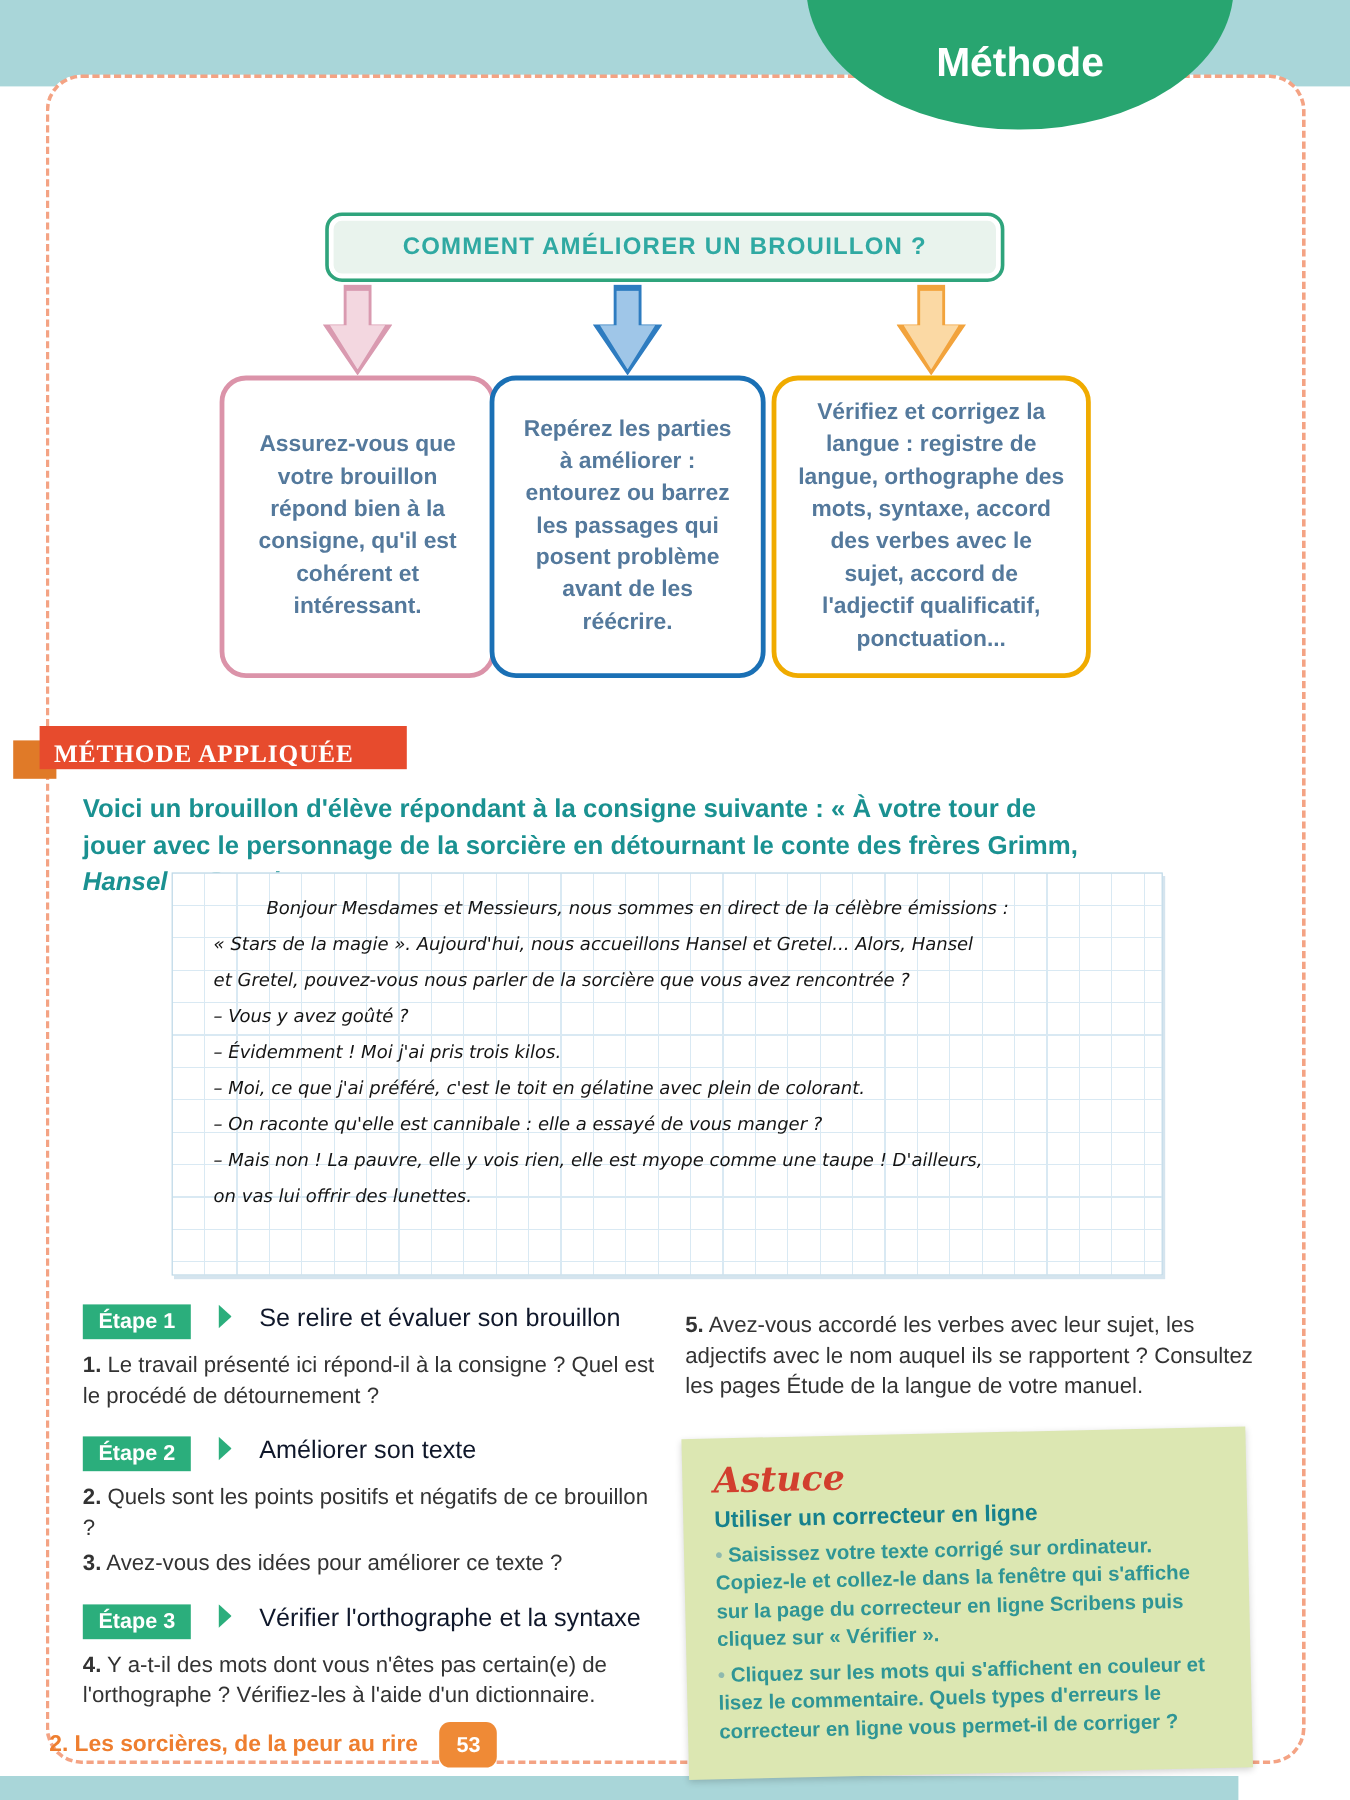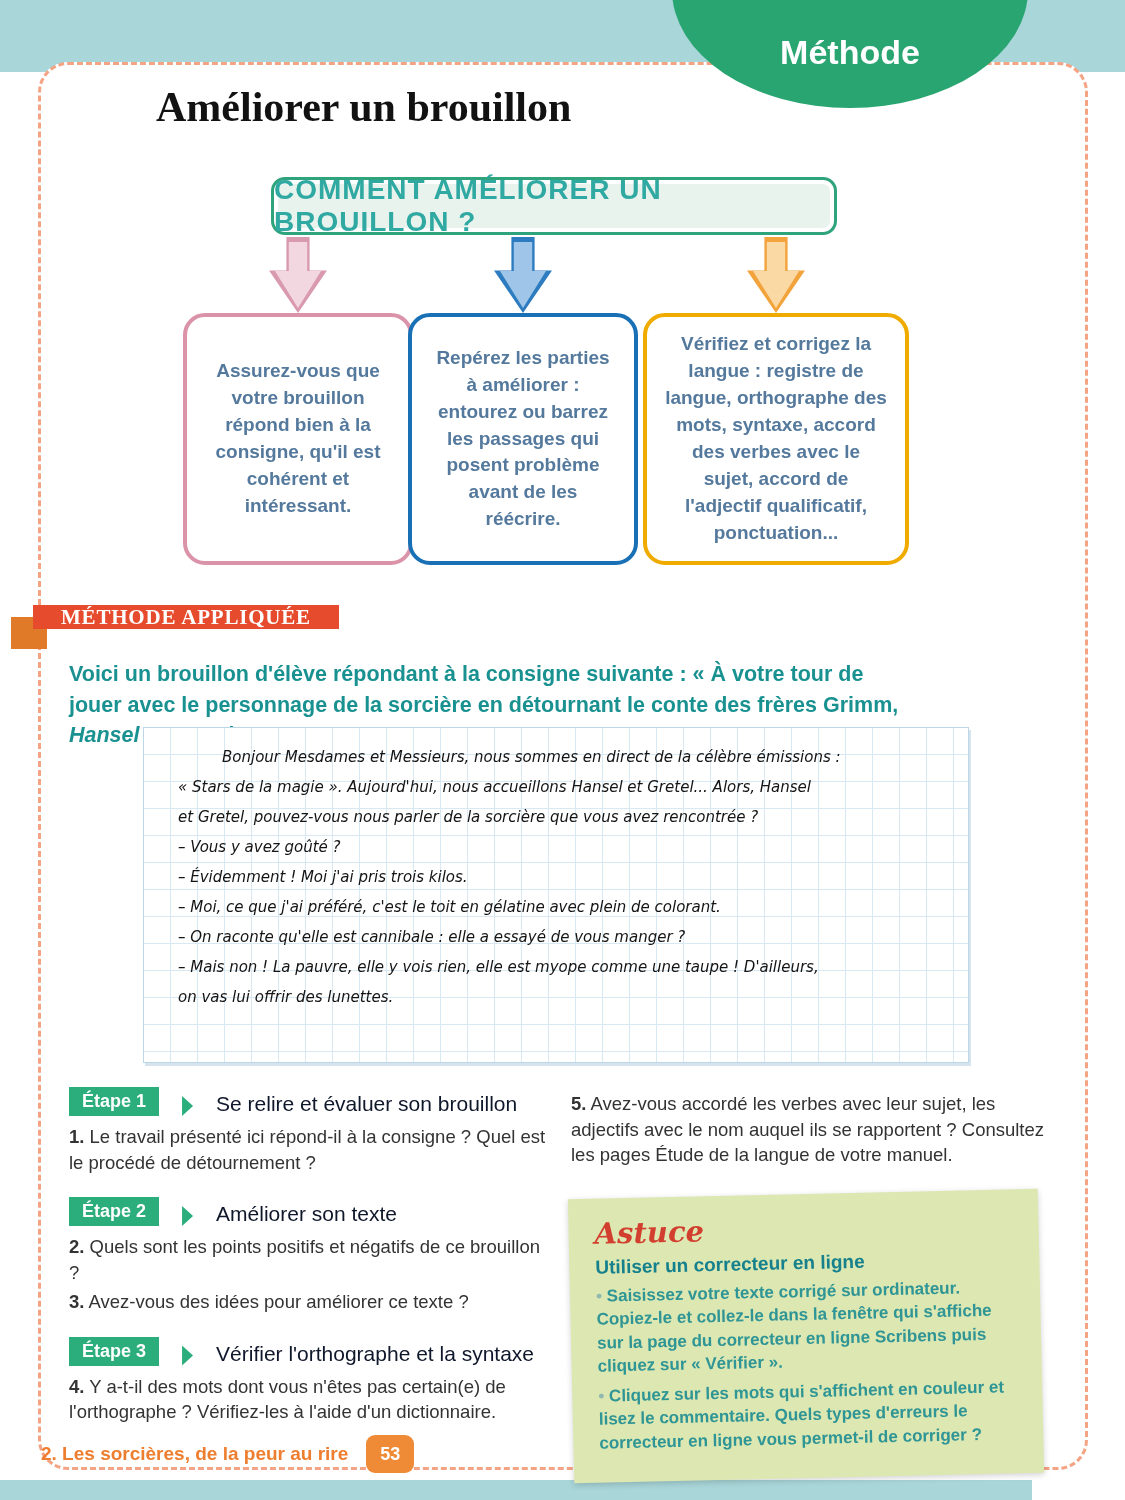--- a/index.html
+++ b/index.html
@@ -20,43 +20,43 @@
   .method-bubble span { color:#ffffff; font-size:34px; font-weight:bold; }
 
   .page-title { position:absolute; left:115px; top:18px; font-family:"Liberation Serif", serif;
                 font-weight:bold; font-size:42px; color:#121212; }
 
   
   .qbox { position:absolute; left:230px; top:112px; width:566px; height:58px;
           background:#e9f3ed; border:3px solid #2fa47c; border-radius:14px;
           box-shadow: inset 0 0 0 4px #ffffff;
           display:flex; align-items:center; justify-content:center; }
-  .qbox span { color:#2fa9a2; font-weight:bold; font-size:28px; letter-spacing:1px; }
+  .qbox span { color:#2fa9a2; font-weight:bold; font-size:20px; letter-spacing:1px; }
 
   .arrow { position:absolute; width:58px; height:76px; top:172px; }
   .arrow .outer, .arrow .inner { position:absolute;
      clip-path: polygon(30% 0, 70% 0, 70% 44%, 100% 44%, 50% 100%, 0 44%, 30% 44%); }
   .arrow .outer { inset:0; }
   .arrow .inner { inset:5px 6px; }
   .arrow.a1 { left:228px; } .arrow.a1 .outer { background:#d99ab0; } .arrow.a1 .inner { background:#f3d7e0; }
   .arrow.a2 { left:453px; } .arrow.a2 .outer { background:#2e7cc0; } .arrow.a2 .inner { background:#9fc6e8; }
   .arrow.a3 { left:706px; } .arrow.a3 .outer { background:#f2a33c; } .arrow.a3 .inner { background:#fbd9a4; }
 
   .advice { position:absolute; top:248px; height:252px; background:#ffffff; border-radius:22px;
             display:flex; align-items:center; justify-content:center; padding:16px 18px; }
   .advice p { color:#54799c; font-weight:bold; font-size:19px; line-height:1.42; text-align:center; }
   .advice.b1 { left:142px; width:230px; border:4px solid #db93a9; }
   .advice.b2 { left:367px; width:230px; border:4px solid #1a70b5; }
   .advice.b3 { left:602px; width:266px; border:4px solid #f0ab00; }
   .advice.b3 p { font-size:19px; }
 
   
   .banner-tab { position:absolute; left:-30px; top:552px; width:36px; height:32px; background:#e07a28; }
-  .banner { position:absolute; left:-8px; top:540px; width:306px; height:24px; background:#e74b2d;
-            display:flex; align-items:flex-start; padding-left:28px; }
+  .banner { position:absolute; left:-8px; top:540px; width:306px; height:36px; background:#e74b2d;
+            display:flex; align-items:flex-end; padding-left:12px; }
   .banner span { color:#ffffff; font-family:"Liberation Serif", serif; font-weight:bold;
                  font-size:21px; letter-spacing:0.8px; }
 
   .intro { position:absolute; left:28px; top:594px; width:840px;
            color:#1a9191; font-weight:bold; font-size:21.5px; line-height:1.42; }
   .intro i { font-style:italic; }
 
   
   .draft { position:absolute; left:102px; top:662px; width:826px; height:336px;
            background:
@@ -67,21 +67,21 @@
            padding:14px 34px; }
   .draft-line { font-family:"DejaVu Sans", sans-serif; font-style:italic;
                 font-size:15px; color:#141414; line-height:30px; white-space:nowrap; }
   .draft-line.indent { text-indent:44px; }
 
   
   .col { position:absolute; top:1022px; }
   .col.left { left:28px; width:485px; }
   .col.right { left:530px; width:482px; }
 
-  .step-head { display:flex; align-items:flex-end; gap:23px; margin-bottom:8px; }
+  .step-head { display:flex; align-items:flex-start; gap:23px; margin-bottom:8px; }
   .step-badge { background:#2bae7c; color:#ffffff; font-weight:bold; font-size:18px;
                 padding:4px 13px; }
   .chev { width:11px; height:20px; background:#2bae7c;
           clip-path:polygon(0 0, 100% 50%, 0 100%); }
   .step-title { color:#0f172a; font-weight:normal; font-size:21px; }
   .step-block { margin-bottom:22px; }
   .q-item { color:#333333; font-size:18.5px; line-height:1.38; margin-top:4px; }
   .q-item .num { font-weight:bold; }
 
   
@@ -104,21 +104,20 @@
 </head>
 <body>
 
 <div class="canvas">
 
   <div class="top-band"></div>
   <div class="bottom-band"></div>
 
   <div class="page">
 
-    <h1 class="page-title">Améliorer un brouillon</h1>
 
     <div class="qbox">
       <span>COMMENT AMÉLIORER UN BROUILLON ?</span>
     </div>
 
     <div class="arrow a1">
       <div class="outer"></div>
         <div class="inner"></div>
     </div>
     <div class="arrow a2">

